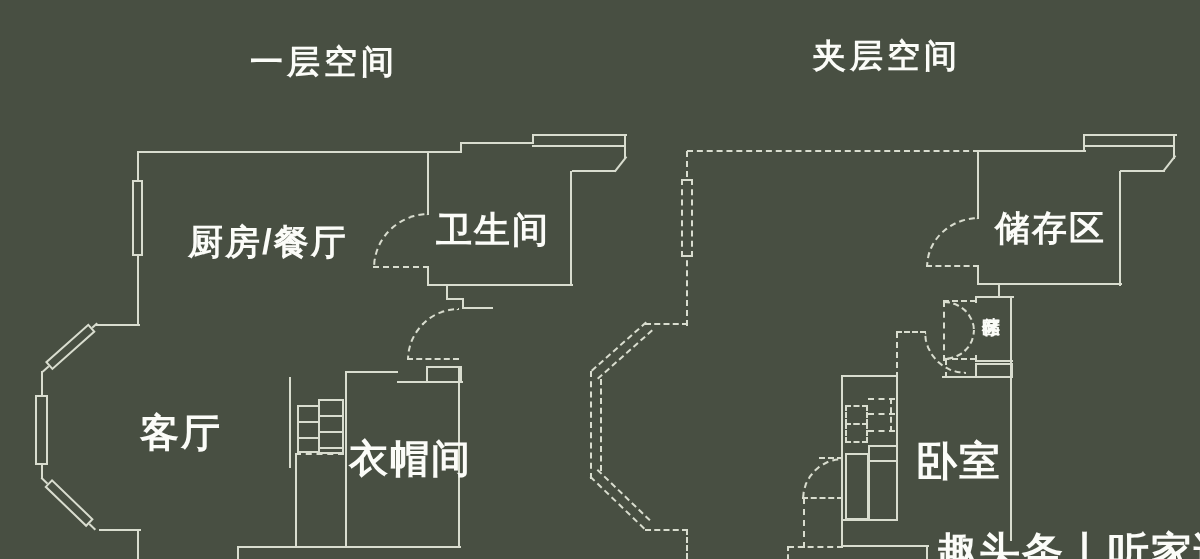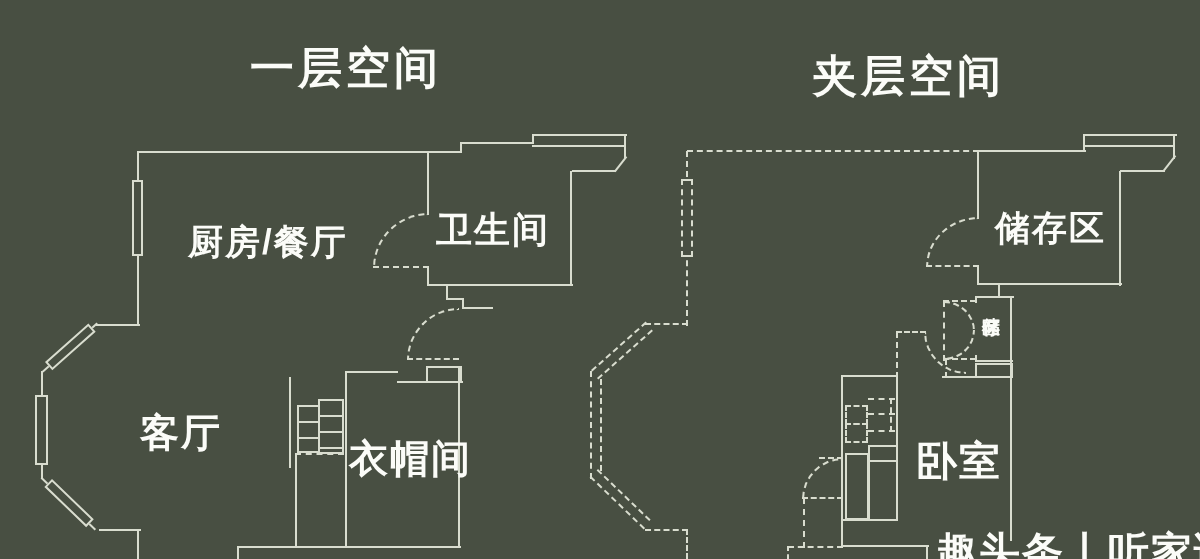--- a/index.html
+++ b/index.html
@@ -1,20 +1,20 @@
 <!DOCTYPE html>
 <html><head>
 <meta charset="utf-8">
 <style>
   html,body{margin:0;padding:0;background:#484f42;}
   #stage{position:relative;width:1200px;height:559px;background:#484f42;overflow:hidden;
          font-family:"Liberation Sans","DejaVu Sans",sans-serif;}
   .lbl{position:absolute;color:#fbfcf8;font-weight:bold;white-space:nowrap;line-height:1.05;
        letter-spacing:2px;}
-  .title{font-size:44px;letter-spacing:4px;}
+  .title{font-size:33px;letter-spacing:4px;}
   .seg{position:absolute;box-sizing:border-box;pointer-events:none;}
   .vlabel{writing-mode:vertical-rl;letter-spacing:2px;}
   #watermark{font-size:41px;letter-spacing:2px;}
 </style>
 </head>
 <body>
 
 <div id="stage">
 
   <div id="plan1">
@@ -134,20 +134,20 @@
         <div class="seg" style="left: 845px; top: 423px; width: 23px; height: 20px; border: 2px dashed rgb(217, 221, 207);"></div>
         <div class="seg" style="left: 868px; top: 398px; width: 27px; height: 0px; border-top: 2px dashed rgb(217, 221, 207);"></div>
         <div class="seg" style="left: 868px; top: 413px; width: 27px; height: 0px; border-top: 2px dashed rgb(217, 221, 207);"></div>
         <div class="seg" style="left: 868px; top: 430px; width: 27px; height: 0px; border-top: 2px dashed rgb(217, 221, 207);"></div>
         <div class="seg" style="left: 890px; top: 398px; height: 34px; width: 0px; border-left: 2px dashed rgb(217, 221, 207);"></div>
         <div class="seg" style="left: 802px; top: 458px; width: 41px; height: 41px; border-top: 2px dashed rgb(217, 221, 207); border-left: 2px dashed rgb(217, 221, 207); border-top-left-radius: 100%;"></div>
         <div class="seg" style="left: 802px; top: 497px; width: 41px; height: 0px; border-top: 2px dashed rgb(217, 221, 207);"></div>
         <div class="seg" style="left: 819px; top: 457px; width: 24px; height: 0px; border-top: 2px dashed rgb(217, 221, 207);"></div>
         <div class="seg" style="left: 841px; top: 519px; height: 28px; width: 0px; border-left: 2px solid rgb(217, 221, 207);"></div>
       </div>
-    <div class="lbl title" style="left:813px;top:53px;">夹层空间</div>
+    <div class="lbl title" style="left:813px;top:39px;">夹层空间</div>
     <div class="lbl" style="left:995px;top:210px;font-size:35px;">储存区</div>
     <div class="lbl vlabel" style="left:981px;top:303px;font-size:18px;letter-spacing:1px;">储存区</div>
     <div class="lbl" style="left:916px;top:440px;font-size:41px;">卧室</div>
   </div>
 
   <div id="watermark" class="lbl" style="left:936px;top:531px;">趣头条丨听家说</div>
 </div>
 
 </body></html>

